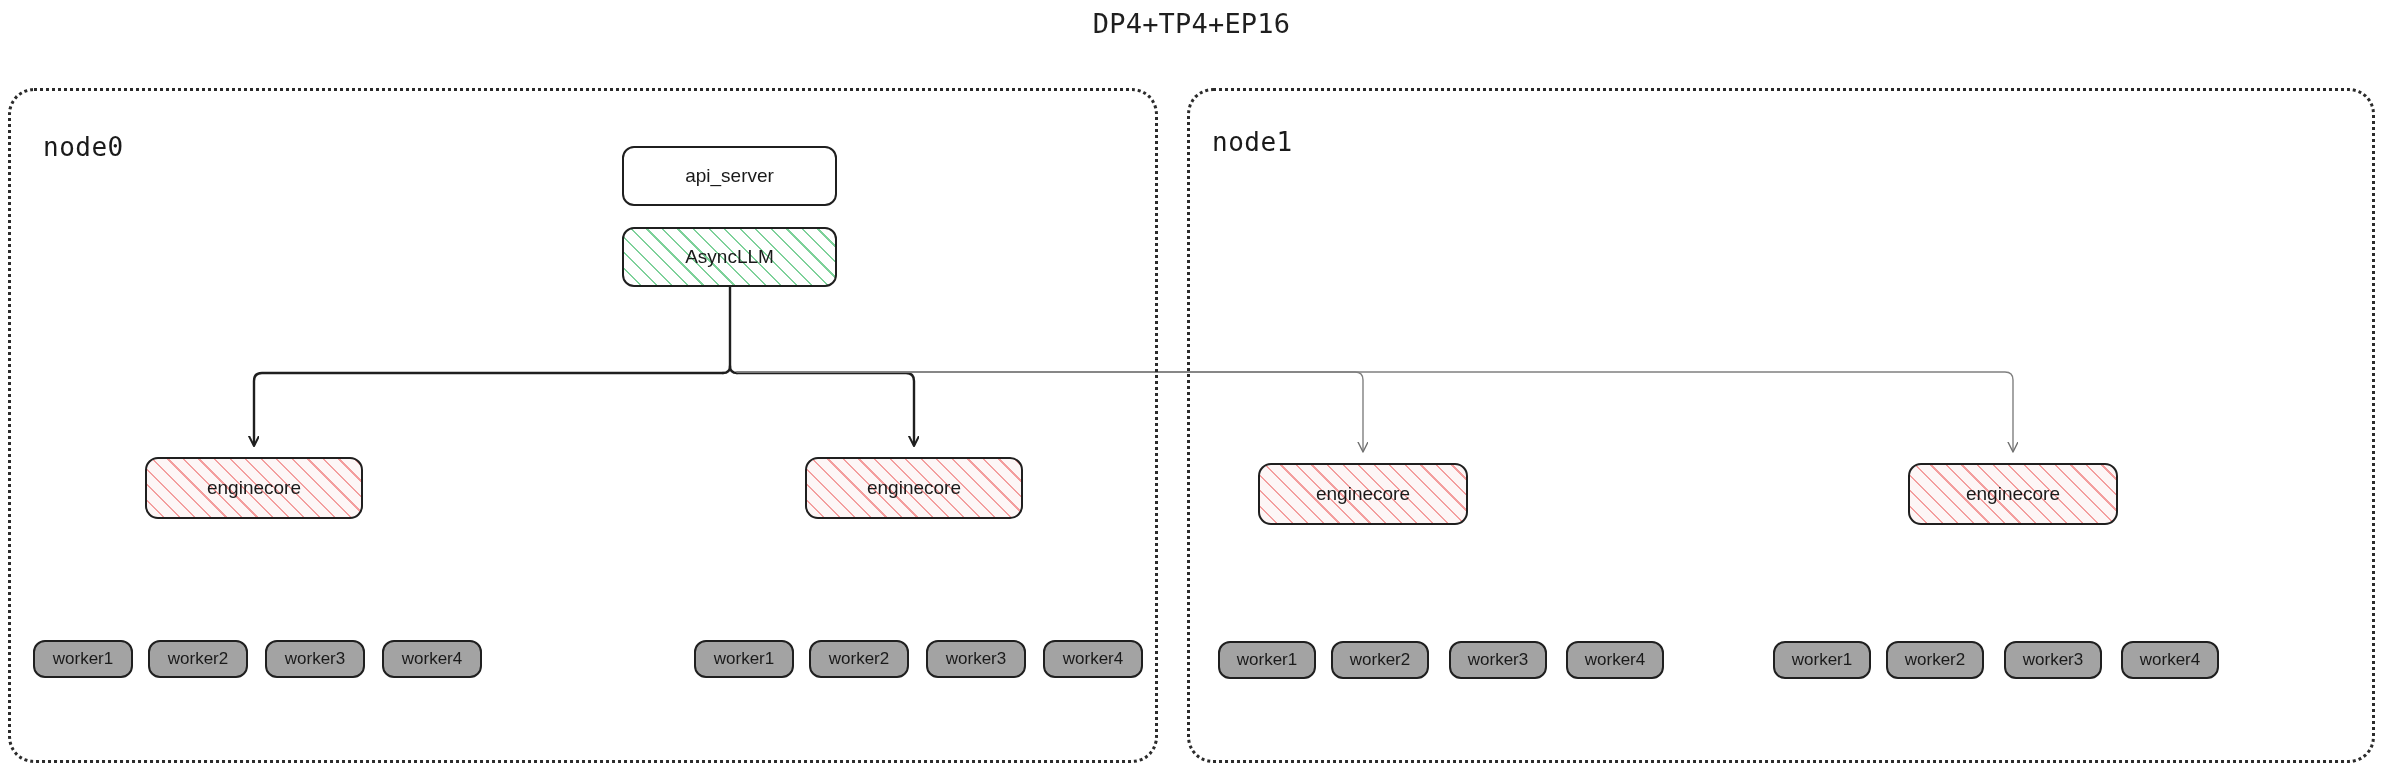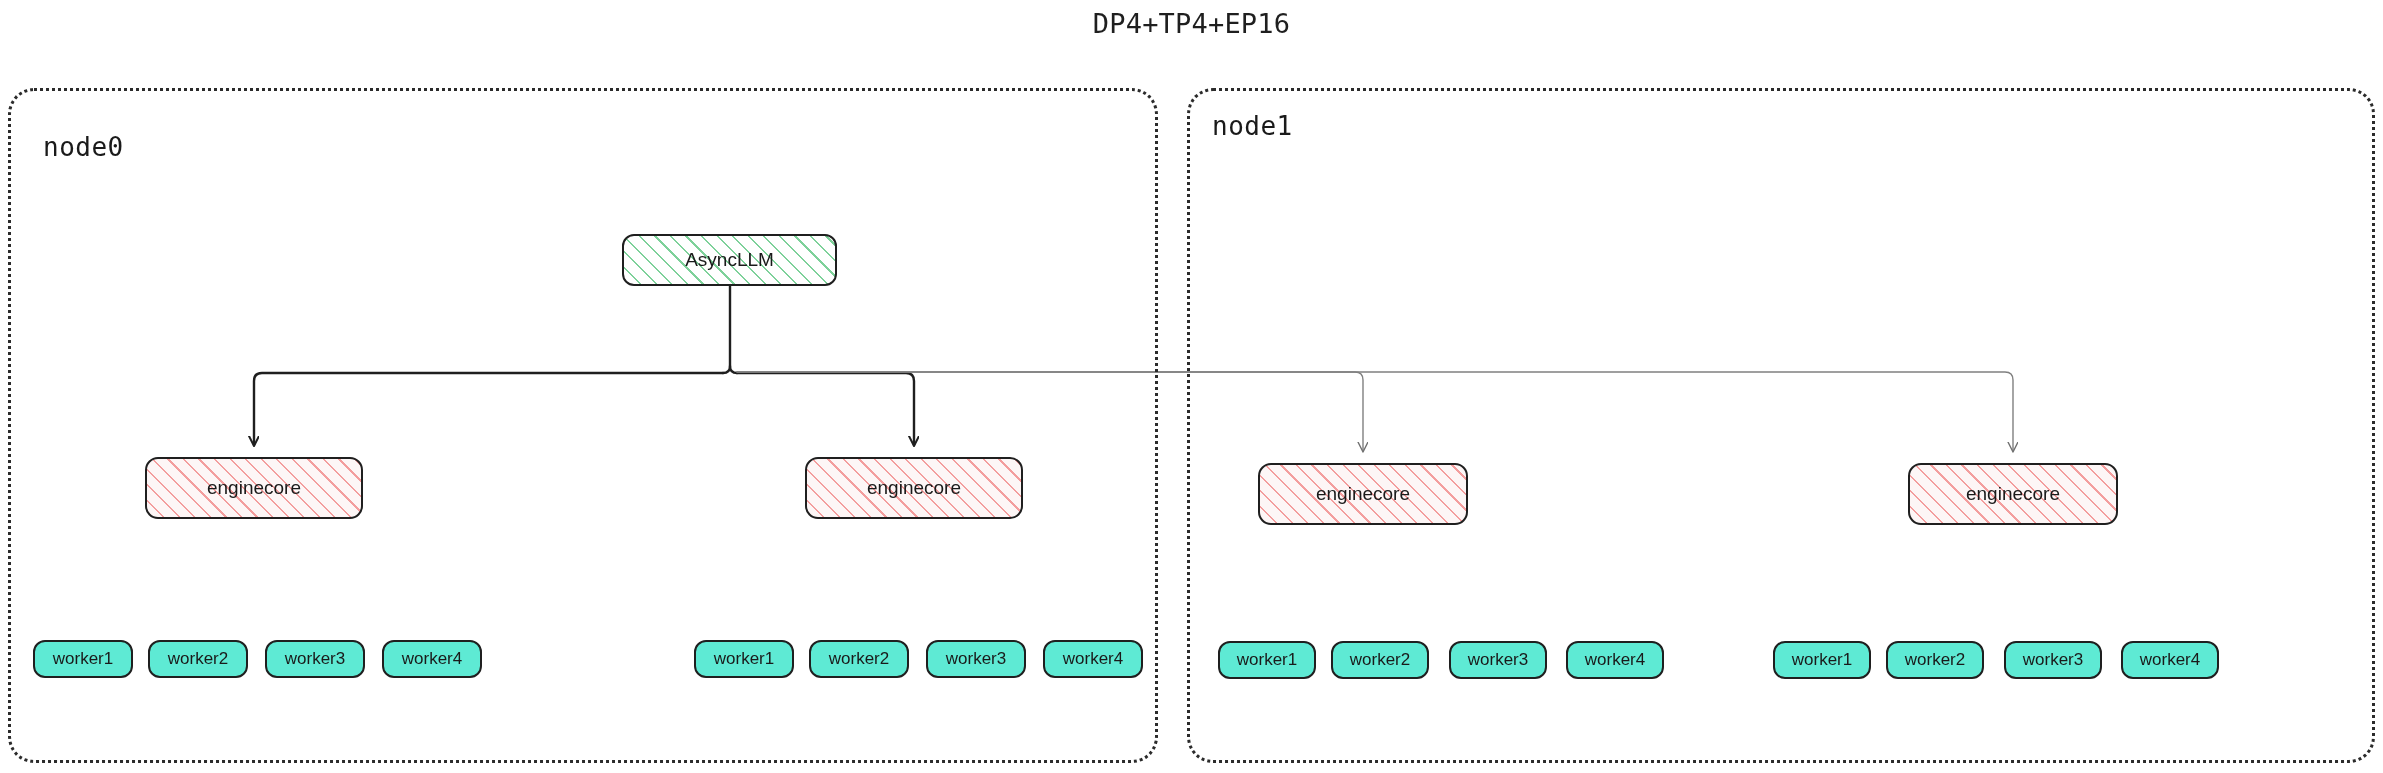--- a/index.html
+++ b/index.html
@@ -81,21 +81,21 @@
       rgba(240, 128, 128, 0.75) 1.6px,
       rgba(253, 246, 246, 0) 1.6px,
       rgba(253, 246, 246, 0) 11px
     );
     text-align: center;
   }
   .box-worker {
     border-radius: 12px;
     font-size: 17px;
     border: 2px solid #1f1f1f;
-    background: #5eead4;
+    background: #a3a3a3;
   }
   .box-label {
     pointer-events: none;
     white-space: nowrap;
   }
   #edges {
     position: absolute;
     left: 0;
     top: 0;
     width: 2383px;
@@ -128,22 +128,25 @@
     <path d="M 737,373 L 906,373 Q 914,373 914,381 L 914,445" fill="none" stroke="#1f1f1f" stroke-width="2.4" stroke-linecap="round" marker-end="url(#arrow-dark)"></path>
 
     <path d="M 737,372 L 1355,372 Q 1363,372 1363,380 L 1363,451" fill="none" stroke="#808080" stroke-width="1.4" stroke-linecap="round" marker-end="url(#arrow-light)"></path>
 
     <path d="M 737,372 L 2005,372 Q 2013,372 2013,380 L 2013,451" fill="none" stroke="#808080" stroke-width="1.4" stroke-linecap="round" marker-end="url(#arrow-light)"></path>
   </svg>
 
   <div class="node-container" style="left:8px; top:88px; width:1150px; height:675px;"></div>
   <div class="node-label" style="left:43px; top:132px;">node0</div>
 
-
-  <div class="box box-async" style="left:622px; top:234px; width:215px; height:52px;">
+  <div class="box box-plain" style="left:622px; top:146px; width:215px; height:60px;">
+    <span class="box-label">api_server</span>
+  </div>
+
+  <div class="box box-async" style="left:622px; top:227px; width:215px; height:60px;">
     <span class="box-label">AsyncLLM</span>
   </div>
 
   <div class="box box-engine" style="left:145px; top:457px; width:218px; height:62px;">
     <span class="box-label">enginecore</span>
   </div>
   <div class="box box-engine" style="left:805px; top:457px; width:218px; height:62px;">
     <span class="box-label">enginecore</span>
   </div>
 
@@ -167,21 +170,21 @@
     <span class="box-label">worker2</span>
   </div>
   <div class="box box-worker" style="left:926px; top:640px; width:100px; height:38px;">
     <span class="box-label">worker3</span>
   </div>
   <div class="box box-worker" style="left:1043px; top:640px; width:100px; height:38px;">
     <span class="box-label">worker4</span>
   </div>
 
   <div class="node-container" style="left:1187px; top:88px; width:1188px; height:675px;"></div>
-  <div class="node-label" style="left:1212px; top:111px;">node1</div>
+  <div class="node-label" style="left:1212px; top:127px;">node1</div>
 
   <div class="box box-engine" style="left:1258px; top:463px; width:210px; height:62px;">
     <span class="box-label">enginecore</span>
   </div>
   <div class="box box-engine" style="left:1908px; top:463px; width:210px; height:62px;">
     <span class="box-label">enginecore</span>
   </div>
 
   <div class="box box-worker" style="left:1218px; top:641px; width:98px; height:38px;">
     <span class="box-label">worker1</span>

